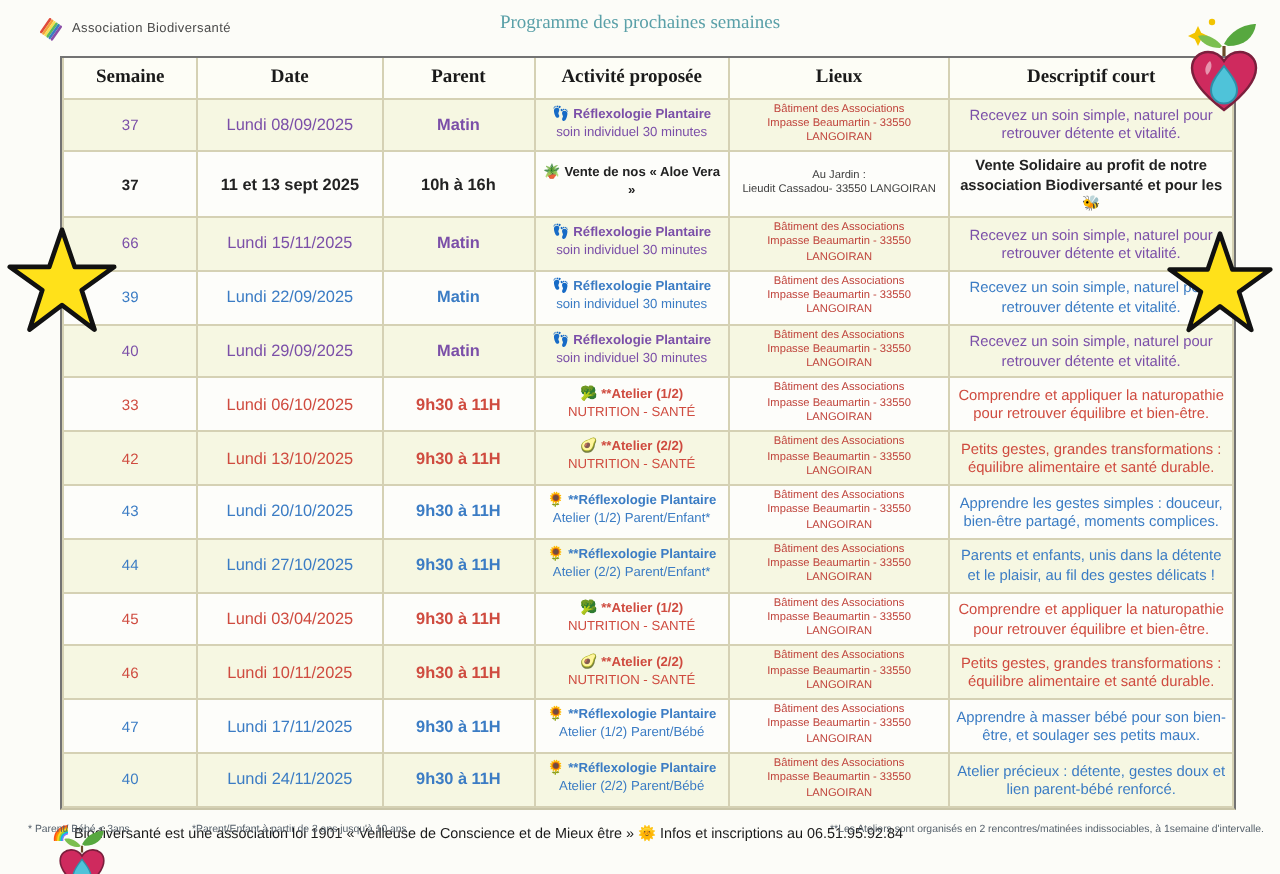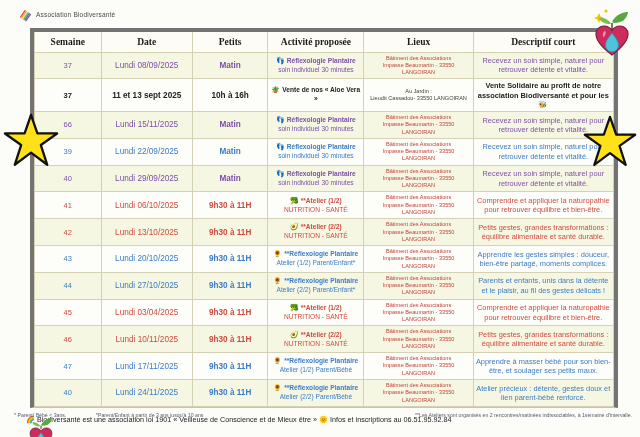--- a/index.html
+++ b/index.html
@@ -54,21 +54,21 @@
     z-index: 5;
     pointer-events: none;
   }
   .star-left  { left: 2px;  top: 112px; width: 58px; height: 58px; }
   .star-right { right: 2px; top: 114px; width: 56px; height: 56px; }
 
   
   .table-wrap {
     position: relative;
     margin: 0 22px 0 30px;
-    border: 4px solid #737373;
+    border: 1px solid #737373;
     border-bottom: 1px solid #c9c5a8;
     background: #fff;
   }
   table.schedule {
     width: 100%;
     border-collapse: collapse;
     table-layout: fixed;
   }
   table.schedule th,
   table.schedule td {
@@ -189,20 +189,21 @@
             <rect x="5.6" y="3" width="2.6" height="18" rx="1.3" fill="#f2a03c"></rect>
             <rect x="8.2" y="3" width="2.6" height="18" rx="1.3" fill="#f5de52"></rect>
             <rect x="10.8" y="3" width="2.6" height="18" rx="1.3" fill="#5cb85c"></rect>
             <rect x="13.4" y="3" width="2.6" height="18" rx="1.3" fill="#3b7cc4"></rect>
             <rect x="16" y="3" width="2.6" height="18" rx="1.3" fill="#8b4fa8"></rect>
           </g>
         </svg>
       </span>
       <span class="brand-label">Association Biodiversanté</span>
     </div>
+    <div class="doc-title">Programme des prochaines semaines</div>
   </div>
 
   <span class="logo-mark">
     <svg viewBox="0 0 44 52" width="44" height="52">
 
       <g fill="#f2c400">
         <path d="M9 7 l1.6 3.4 3.4 1.6 -3.4 1.6 -1.6 3.4 -1.6 -3.4 -3.4 -1.6 3.4 -1.6z"></path>
         <circle cx="16" cy="5" r="1.6"></circle>
       </g>
 
@@ -235,21 +236,21 @@
           <col class="c-date">
           <col class="c-hor">
         <col class="c-act">
           <col class="c-lieu">
           <col class="c-desc">
       </colgroup>
       <thead>
         <tr>
           <th>Semaine</th>
           <th>Date</th>
-          <th>Petits</th>
+          <th>Parent</th>
           <th>Activité proposée</th>
           <th>Lieux</th>
           <th>Descriptif court</th>
         </tr>
       </thead>
       <tbody id="tbody">
           <tr class="band-a tone-purple">
             <td class="cell-sem">37</td>
             <td class="cell-date">Lundi 08/09/2025</td>
             <td class="cell-hor">Matin</td>
@@ -312,21 +313,21 @@
               <span class="line1"><span class="act-icon">👣</span> Réflexologie Plantaire</span>
               <span class="line2">soin individuel 30 minutes</span>
             </td>
             <td class="cell-lieu">
               <span class="line1">Bâtiment des Associations</span>
               <span class="line2">Impasse Beaumartin - 33550 LANGOIRAN</span>
             </td>
             <td class="cell-desc">Recevez un soin simple, naturel pour retrouver détente et vitalité.</td>
           </tr>
           <tr class="band-b tone-red">
-            <td class="cell-sem">41</td>
+            <td class="cell-sem">33</td>
             <td class="cell-date">Lundi 06/10/2025</td>
             <td class="cell-hor">9h30 à 11H</td>
             <td class="cell-act">
               <span class="line1"><span class="act-icon">🥦</span> **Atelier (1/2)</span>
               <span class="line2">NUTRITION - SANTÉ</span>
             </td>
             <td class="cell-lieu">
               <span class="line1">Bâtiment des Associations</span>
               <span class="line2">Impasse Beaumartin - 33550 LANGOIRAN</span>
             </td>

